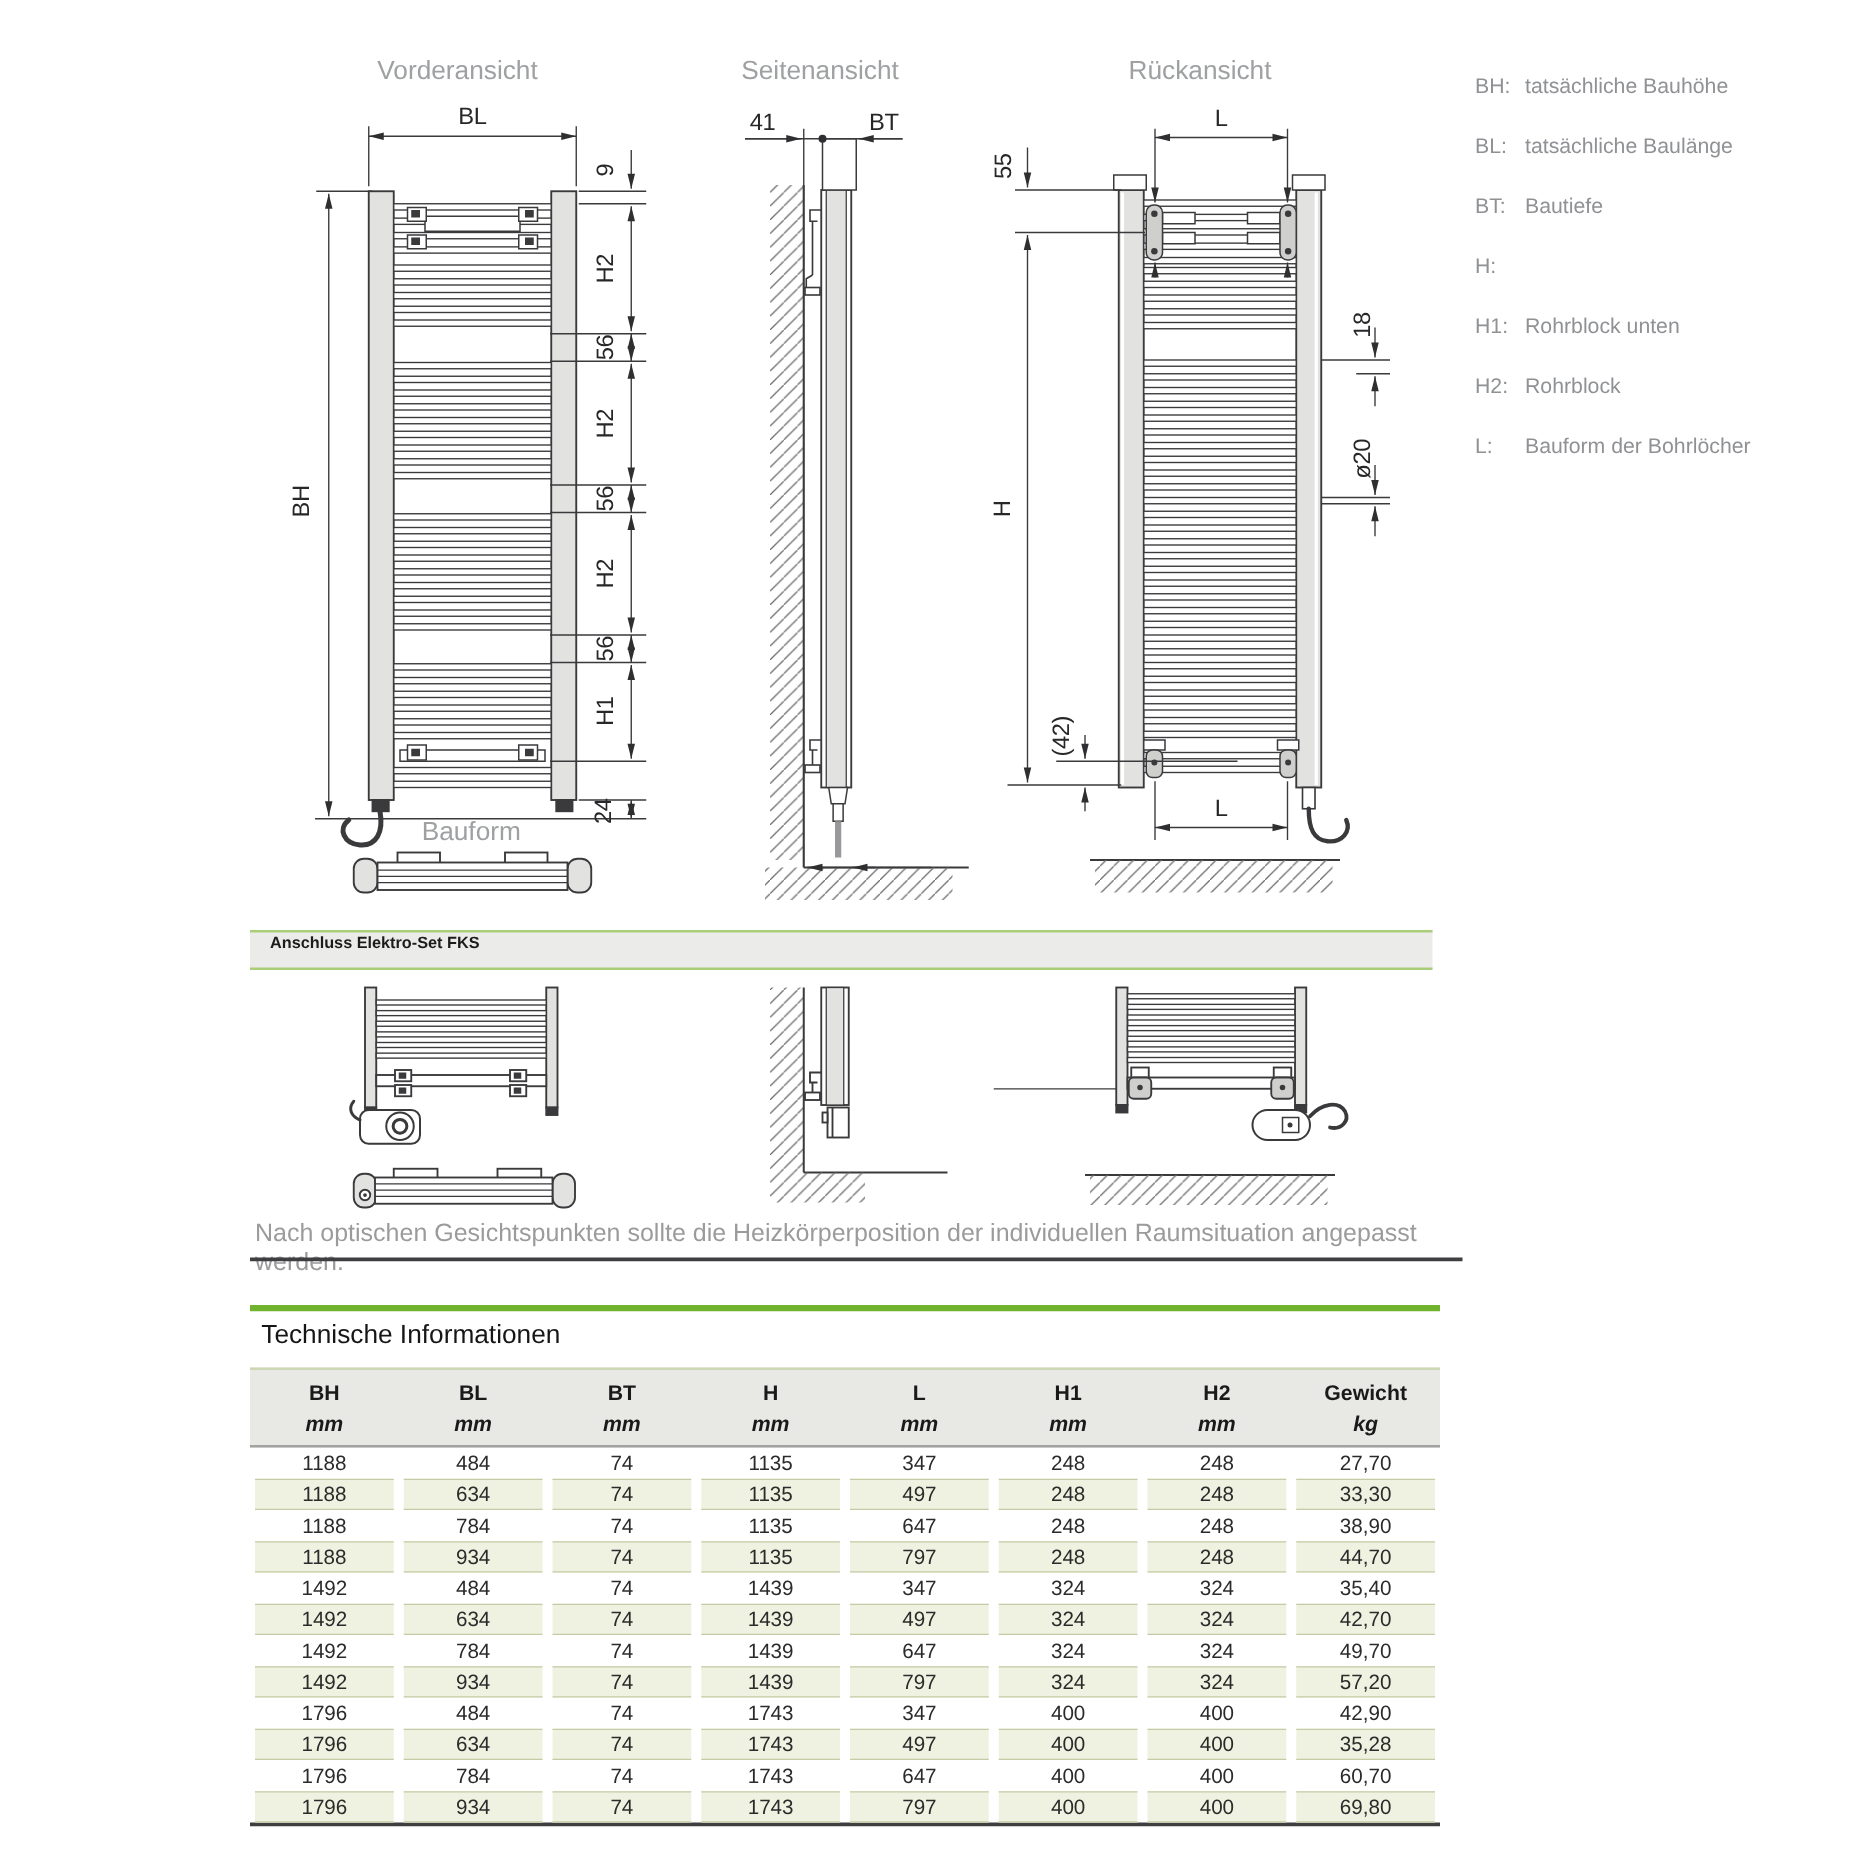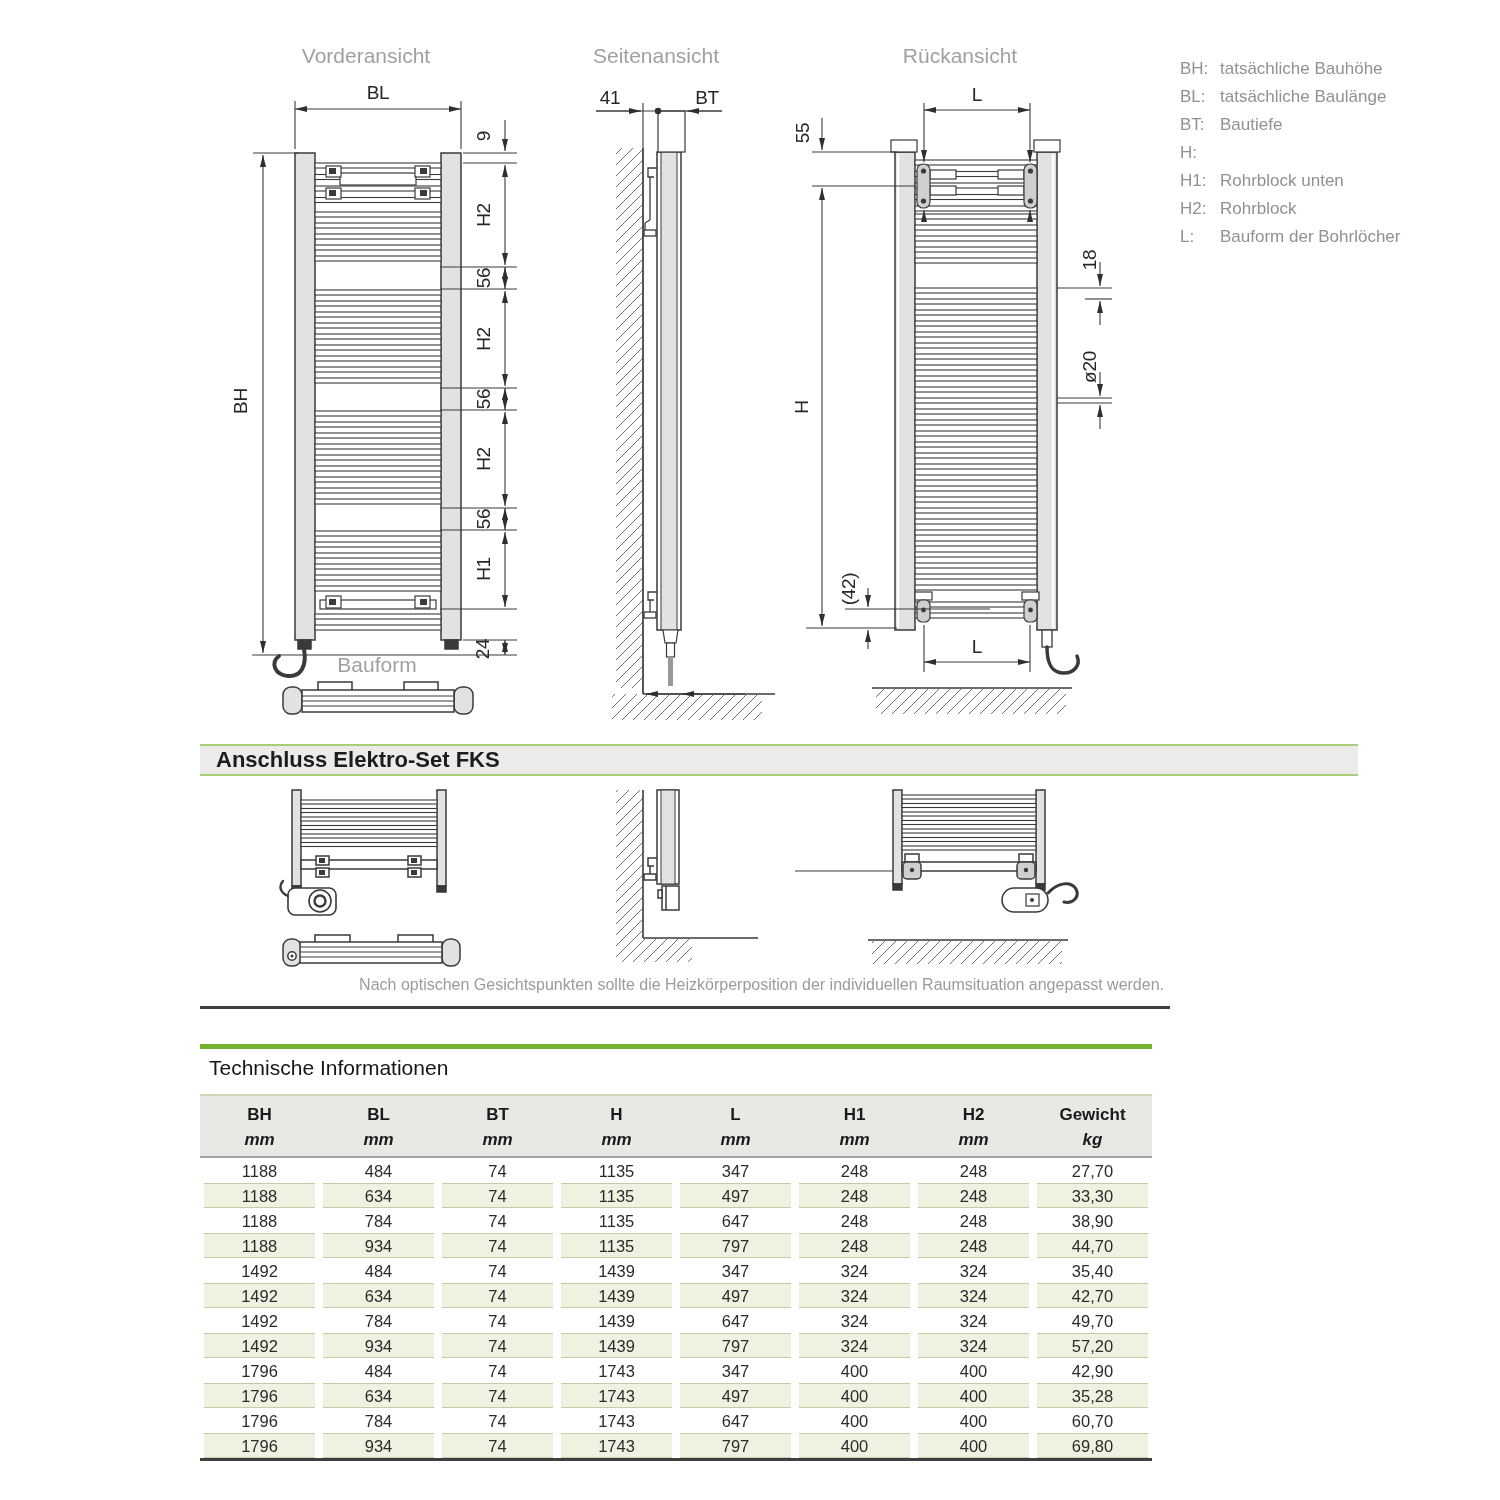--- a/index.html
+++ b/index.html
@@ -8,28 +8,28 @@
   svg{position:absolute;top:0;left:0;}
   .lines{stroke:#3a3a3c;stroke-width:1.5;fill:none;}
   .dimg{stroke:#3a3a3c;stroke-width:1.1;}
   .rungs rect{fill:#fff;stroke:#3a3a3c;stroke-width:1.1;}
   .hatchrect{fill:url(#hatch);stroke:none;}
   text{stroke:none;}
   .gtitle{font-size:21px;fill:#9ea0a2;}
   .dim{font-size:19px;fill:#27272a;letter-spacing:-0.3px;}
   
   .legend{position:absolute;left:1180px;top:58px;width:300px;display:flex;
-          flex-direction:column;gap:6px;color:#8f9194;font-size:17px;line-height:22px;}
+          flex-direction:column;gap:26px;color:#8f9194;font-size:17px;line-height:22px;}
   .legend-item{display:grid;grid-template-columns:40px 1fr;}
   
-  .fks-bar{position:absolute;left:200px;top:744px;width:1158px;height:32px;
+  .fks-bar{position:absolute;left:200px;top:744px;width:946px;height:32px;
            background:#ebebe9;border-top:2px solid #a9cd79;border-bottom:2px solid #a9cd79;
-           display:flex;align-items:center;padding-left:16px;box-sizing:border-box;
-           font-size:22px;font-weight:bold;color:#1c1c1c;}
-  .note{position:absolute;left:204px;top:976px;width:960px;font-size:16px;color:#9b9b9b;text-align:right;}
+           display:flex;padding-left:16px;box-sizing:border-box;
+           font-size:13px;font-weight:bold;color:#1c1c1c;}
+  .note{position:absolute;left:204px;top:976px;width:960px;font-size:20px;color:#9b9b9b;}
   .rule-dark{position:absolute;left:200px;top:1006px;width:970px;height:3px;background:#3f3f41;}
   .green-bar{position:absolute;left:200px;top:1044px;width:952px;height:5px;}
   .table-title{position:absolute;left:209px;top:1056px;font-size:21px;font-weight:normal;color:#161616;}
   .ttable{position:absolute;left:200px;top:1094px;width:952px;}
   .thead{display:flex;height:64px;background:#e8e9e5;border-top:2px solid #ccd7b6;
          border-bottom:2px solid #a2a2a0;box-sizing:border-box;}
   .hcell{flex:1;text-align:center;font-weight:bold;font-size:17px;color:#1a1a1a;}
   .hcell .hlab{margin-top:9px;}
   .hcell .hunit{margin-top:5px;font-style:italic;}
   .trow{display:flex;height:25px;justify-content:center;}

